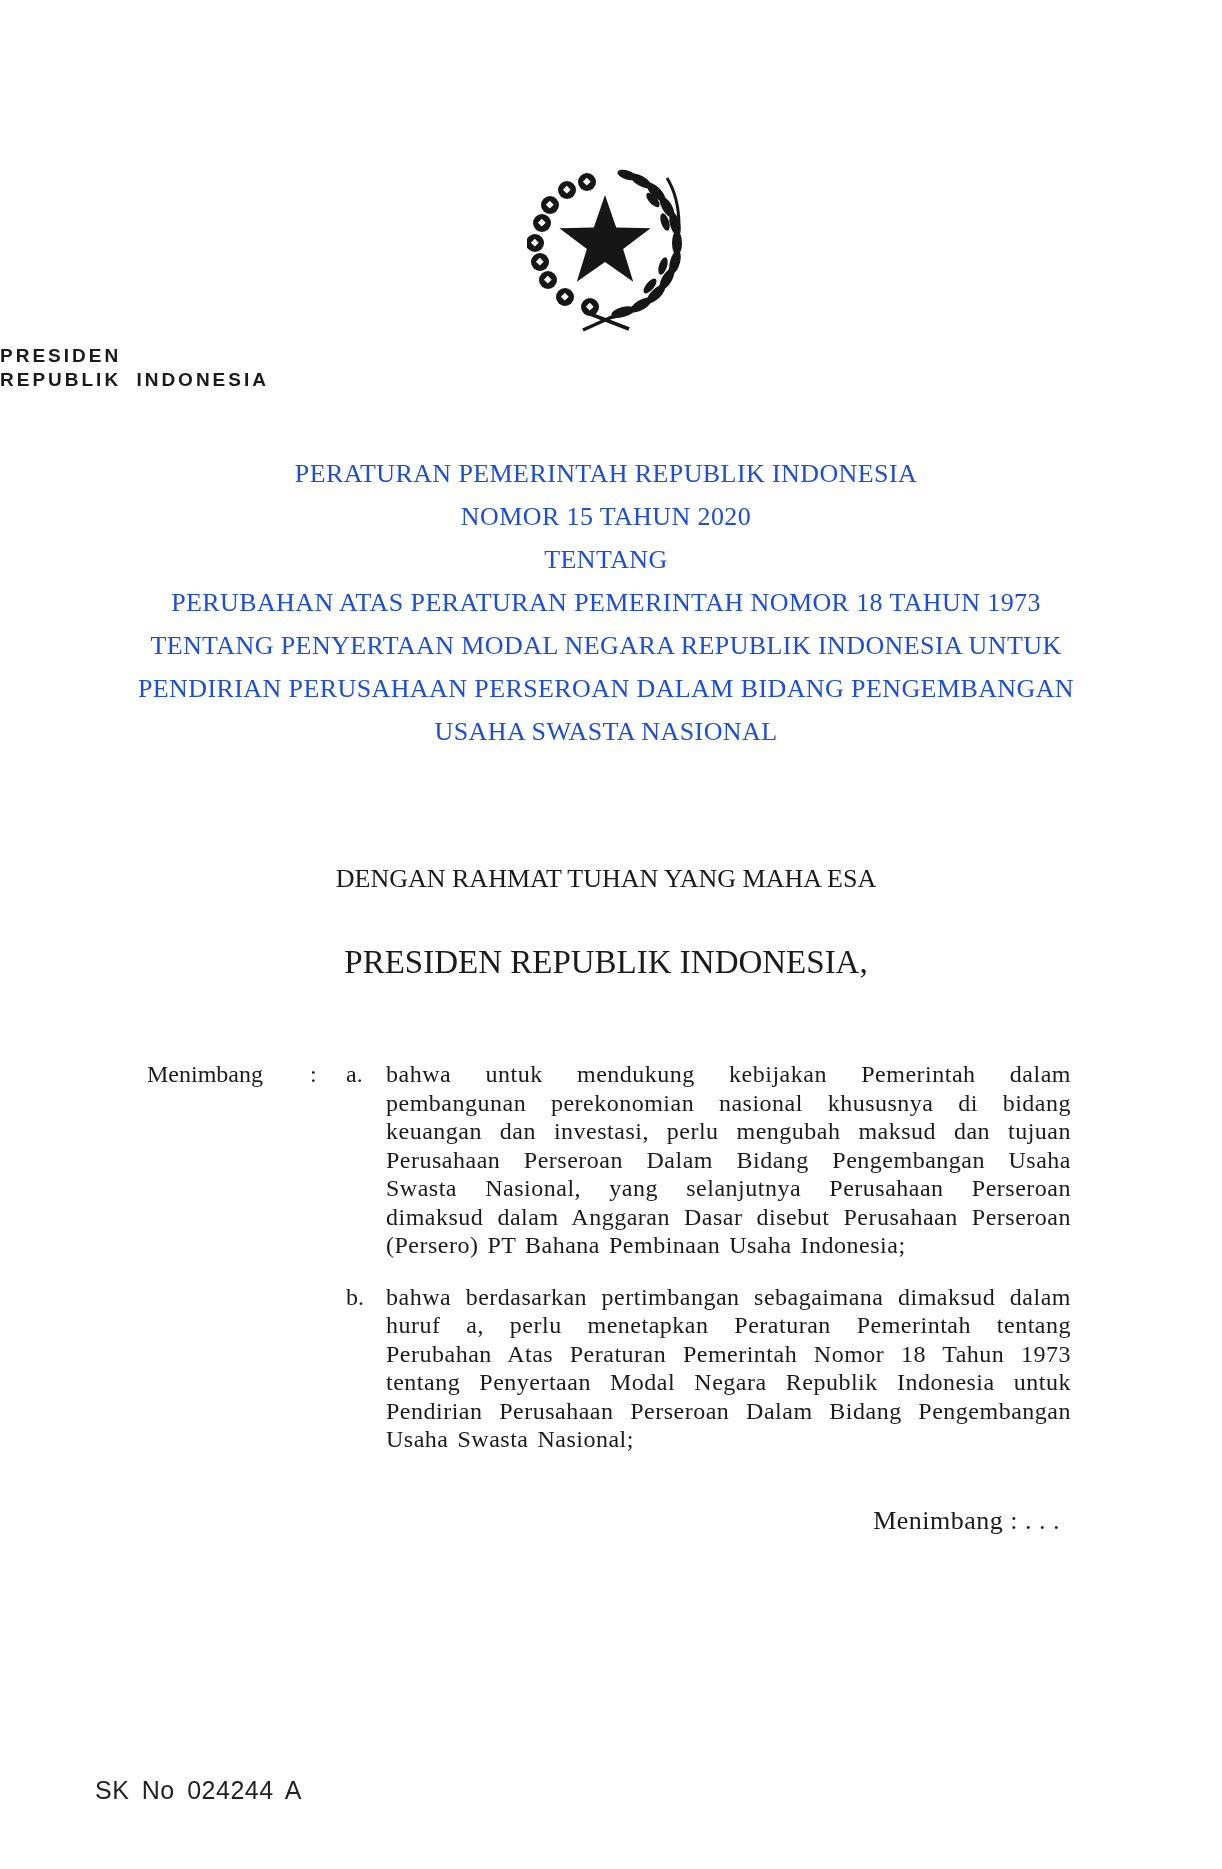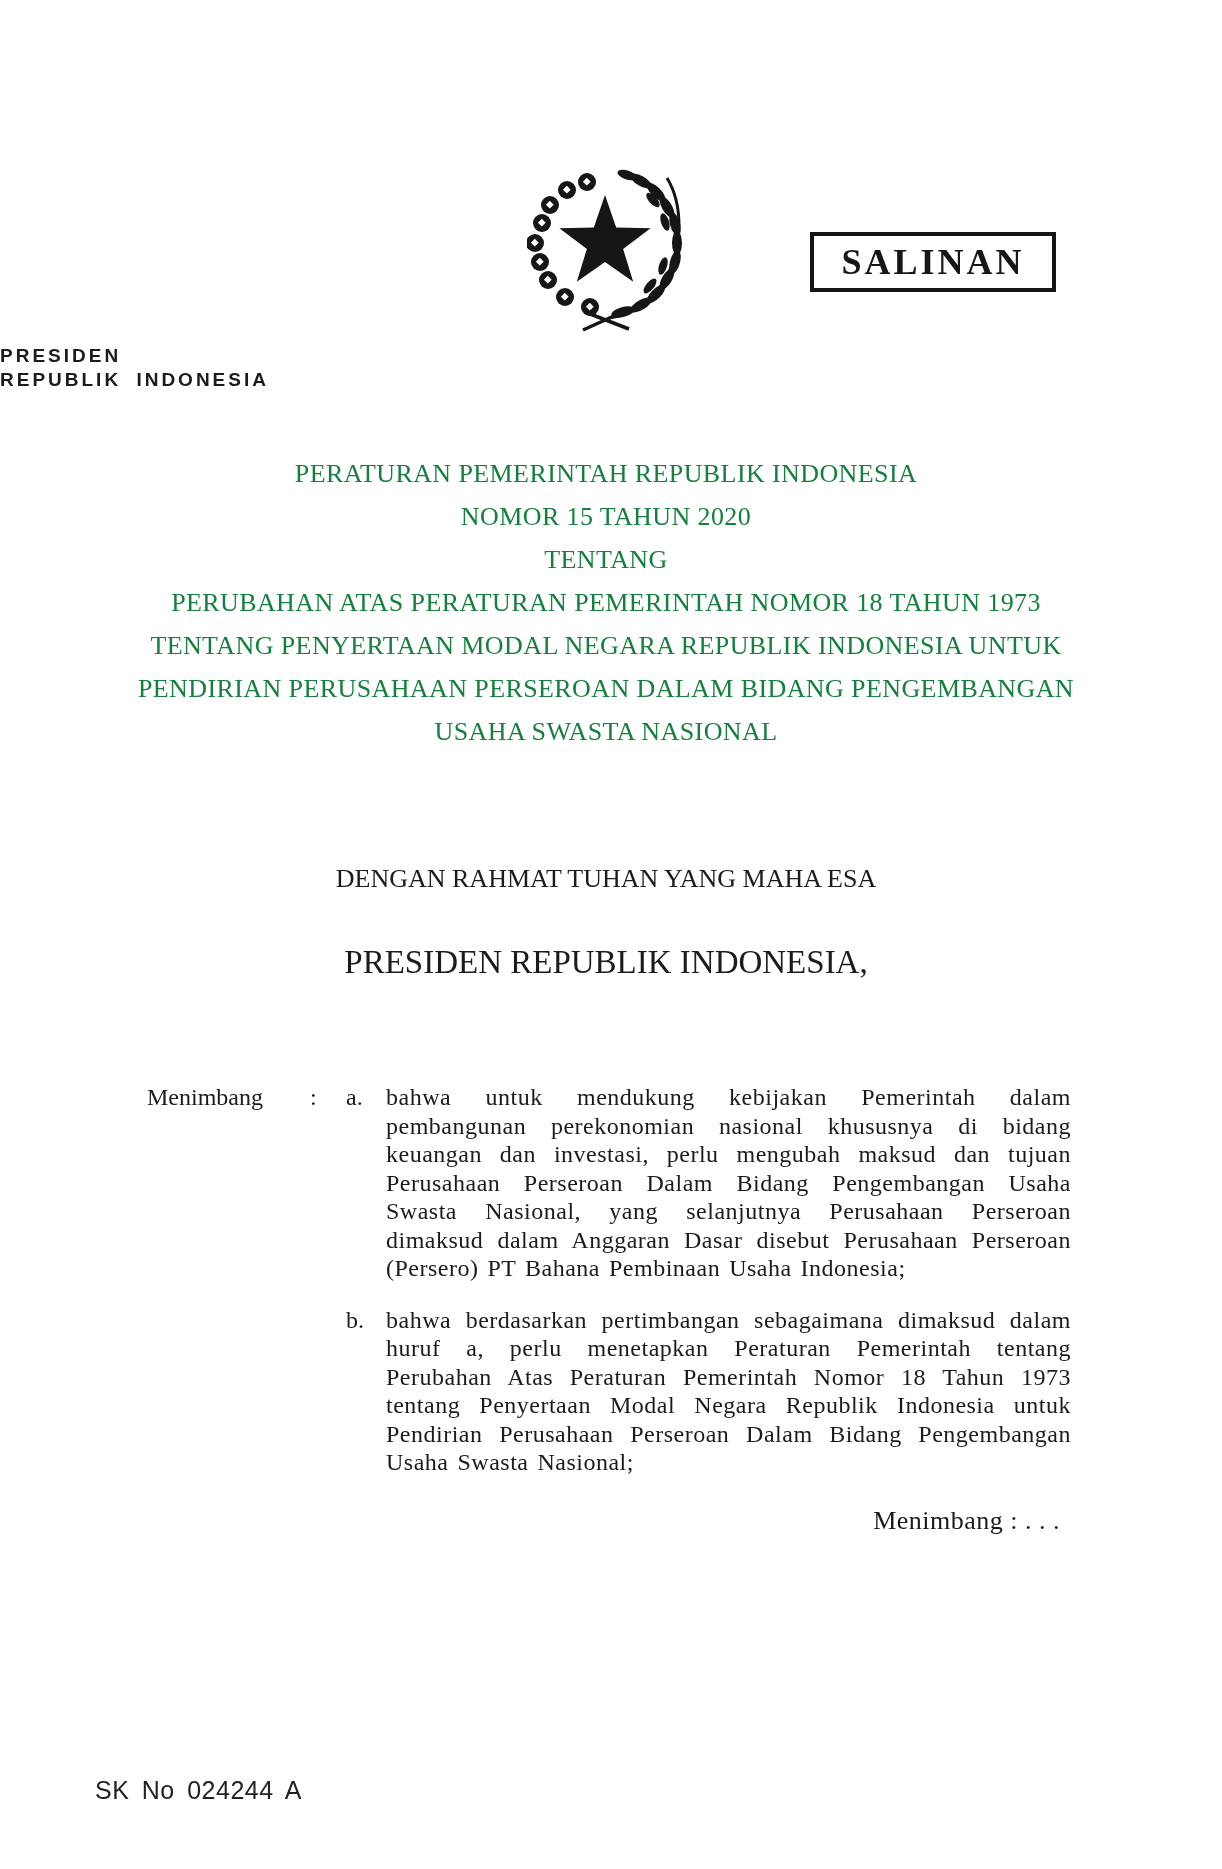--- a/index.html
+++ b/index.html
@@ -60,21 +60,21 @@
   
   .title-block {
     position: absolute;
     left: 0;
     top: 452px;
     width: 1212px;
     text-align: center;
     font-size: 26px;
     line-height: 43px;
     letter-spacing: 0.4px;
-    color: #15803d;
+    color: #1d4ed8;
   }
 
   .invocation {
     position: absolute;
     left: 0;
     top: 864px;
     width: 1212px;
     text-align: center;
     font-size: 26px;
     color: #1b1b1b;
@@ -92,21 +92,20 @@
   
   .considering {
     position: absolute;
     left: 147px;
     top: 1060px;
     width: 924px;
     display: flex;
     font-size: 24px;
     line-height: 28.5px;
     color: #1b1b1b;
-    margin-top: 23px;
   }
   .c-label { width: 163px; flex: 0 0 auto; }
   .c-colon { width: 36px; flex: 0 0 auto; }
   .c-items { flex: 1 1 auto; }
   .c-item  { display: flex; margin-bottom: 23px; }
   .c-item:last-child { margin-bottom: 0; }
   .c-marker { width: 40px; flex: 0 0 auto; }
   .c-text {
     flex: 1 1 auto;
     text-align: justify;
@@ -188,23 +187,20 @@
         <rect x="57" y="13" width="5.5" height="5.5" transform="rotate(45 59.8 15.8)"></rect>
       </g>
     </g>
 
     <g stroke="#161616" stroke-width="3.5" fill="none">
       <path d="M 58 146 L 102 163"></path>
       <path d="M 98 145 L 56 164"></path>
     </g>
   </svg>
 
-  <div class="stamp">
-    <span>SALINAN</span>
-  </div>
 
   <div class="letterhead">
     <div>PRESIDEN</div>
     <div>REPUBLIK INDONESIA</div>
   </div>
 
   <div class="title-block">
     <div>PERATURAN PEMERINTAH REPUBLIK INDONESIA</div>
     <div>NOMOR 15 TAHUN 2020</div>
     <div>TENTANG</div>

